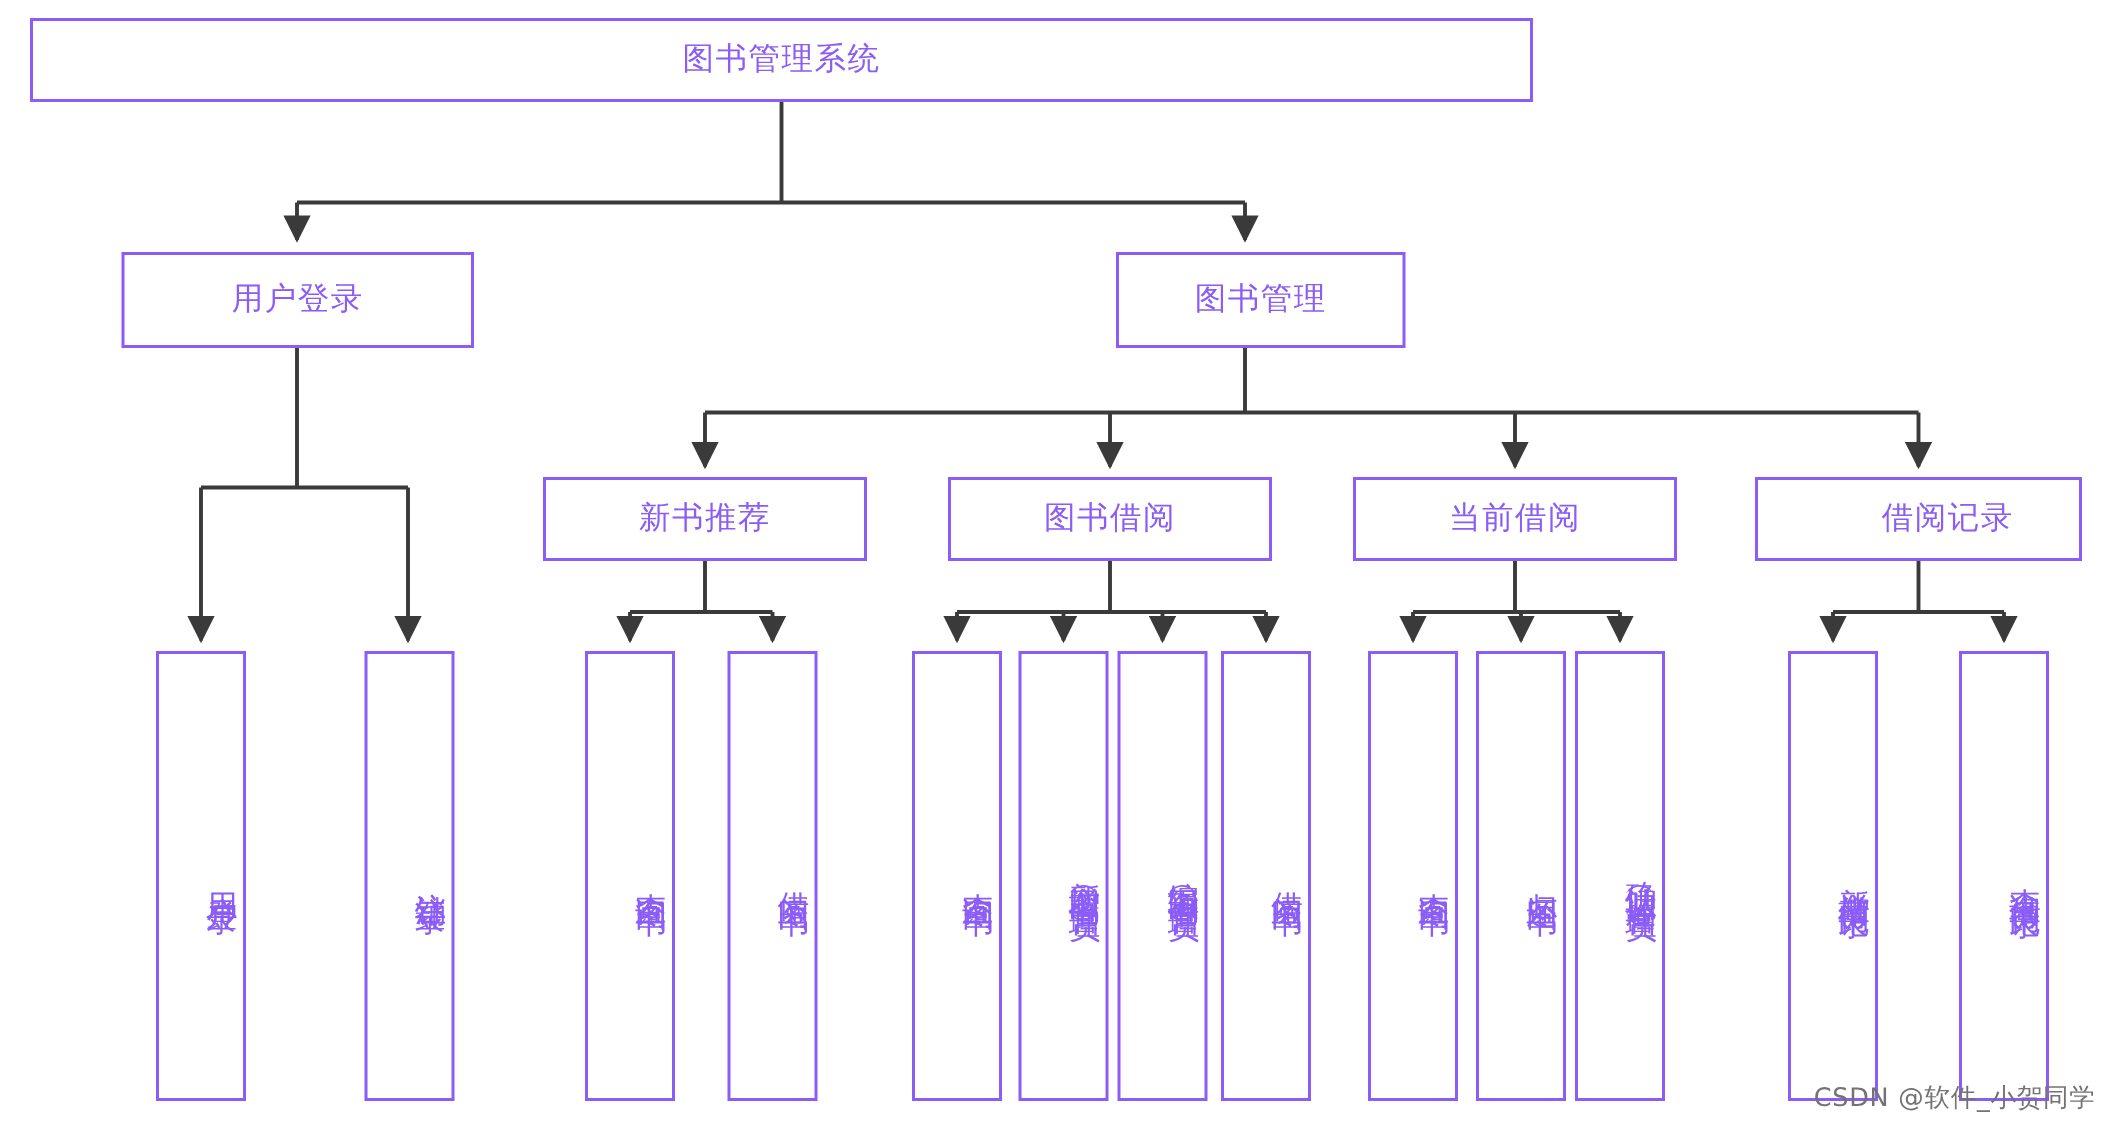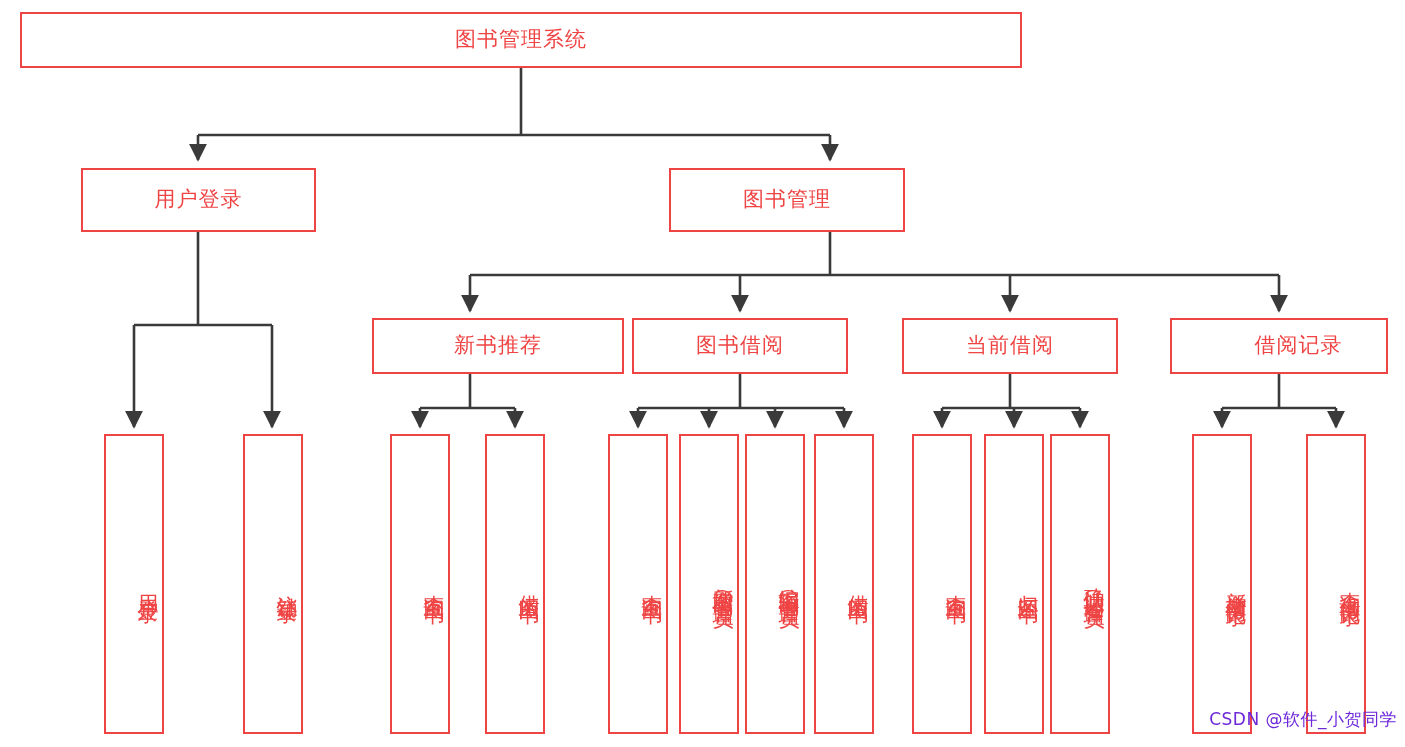--- a/index.html
+++ b/index.html
@@ -22,26 +22,26 @@
     left: 0;
     top: 0;
     width: 1405px;
     height: 747px;
     pointer-events: none;
   }
   .node {
     position: absolute;
     box-sizing: border-box;
     background: #ffffff;
-    border: 2px solid #ef4444;
+    border: 2px solid #8b5cf6;
     display: flex;
     align-items: center;
     justify-content: center;
     text-align: right;
-    color: #ef4444;
+    color: #8b5cf6;
   }
   .node.horiz {
     font-size: 21px;
     line-height: 1.2;
     letter-spacing: 1px;
   }
   .node.vert {
     writing-mode: vertical-rl;
     text-orientation: upright;
     font-size: 21px;
@@ -55,23 +55,23 @@
     writing-mode: vertical-rl;
     text-orientation: upright;
     display: block;
   }
   .node.vert.topalign {
     align-items: flex-start;
   }
   .watermark {
     position: absolute;
     right: 8px;
-    bottom: 16px;
+    bottom: 4px;
     font-size: 17px;
-    color: #6d28d9;
+    color: #737373;
     white-space: nowrap;
     letter-spacing: 0.5px;
   }
 </style>
 </head>
 <body>
 
 <div id="canvas">
 
   <svg class="edges" viewBox="0 0 1405 747" xmlns="http://www.w3.org/2000/svg">
@@ -124,25 +124,25 @@
     </g>
   </svg>
 
   <div class="node horiz" style="left:20px; top:12px; width:1002px; height:56px;">
     <span>图书管理系统</span>
   </div>
 
   <div class="node horiz" style="left:81px; top:168px; width:235px; height:64px;">
     <span>用户登录</span>
   </div>
-  <div class="node horiz" style="left:669px; top:168px; width:236px; height:64px;">
+  <div class="node horiz" style="left:744px; top:168px; width:193px; height:64px;">
     <span>图书管理</span>
   </div>
 
-  <div class="node horiz" style="left:372px; top:318px; width:252px; height:56px;">
+  <div class="node horiz" style="left:362px; top:318px; width:216px; height:56px;">
     <span>新书推荐</span>
   </div>
   <div class="node horiz" style="left:902px; top:318px; width:216px; height:56px;">
     <span>当前借阅</span>
   </div>
   <div class="node horiz" style="left:632px; top:318px; width:216px; height:56px;">
     <span>图书借阅</span>
   </div>
   <div class="node horiz" style="left:1170px; top:318px; width:218px; height:56px;padding-left:39px;">
     <span>借阅记录</span>

